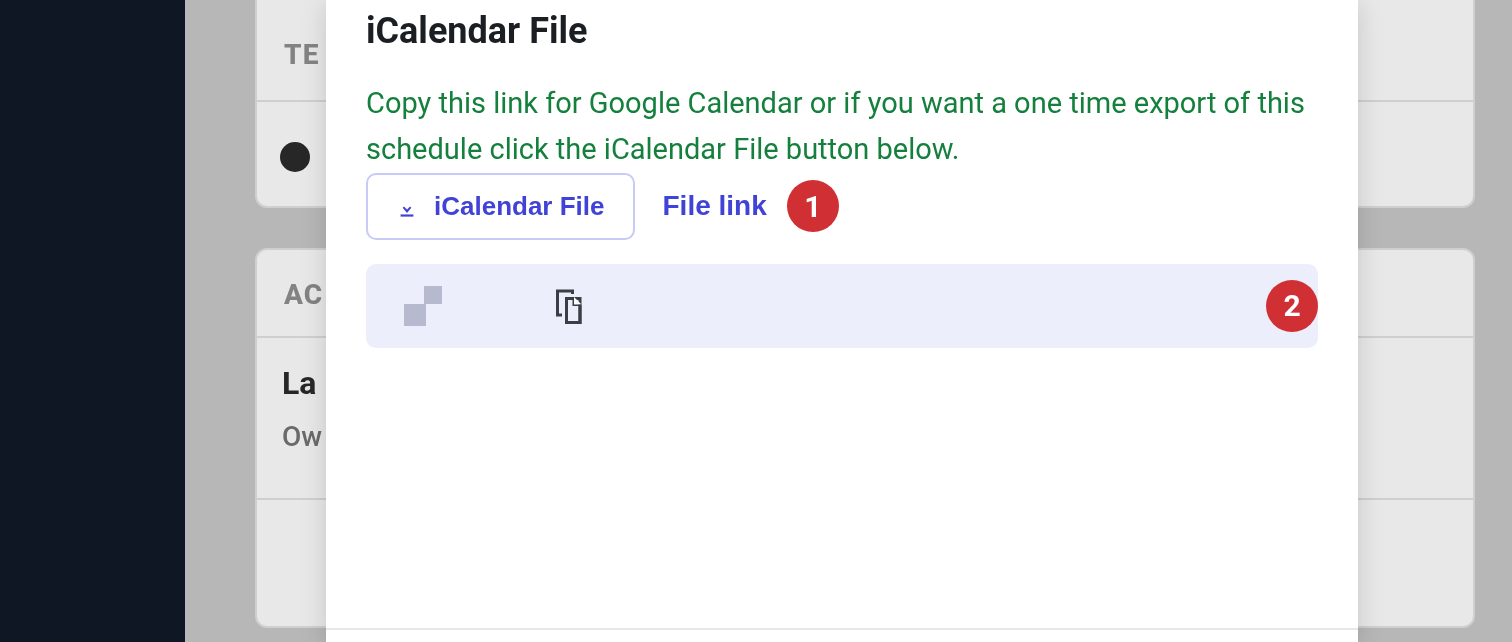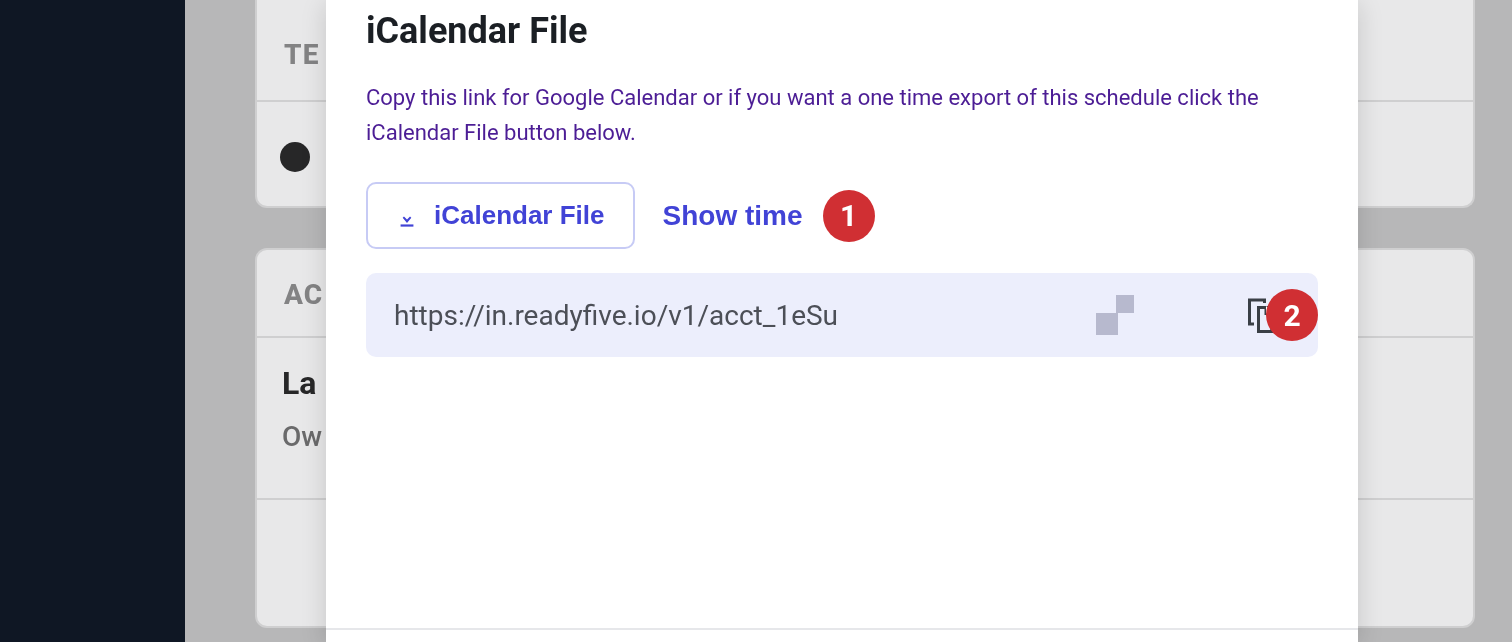--- a/index.html
+++ b/index.html
@@ -21,21 +21,21 @@
     .bg-divider { position: absolute; left: 257px; width: 1216px; height: 2px; background: #cfcfd0; }
     .bg-divider.d1 { top: 100px; }
     .bg-divider.d2 { top: 336px; }
     .bg-divider.d3 { top: 498px; }
 
     
     .modal { position: absolute; left: 326px; top: 0; width: 1032px; height: 642px; background: #ffffff; box-shadow: 0 4px 24px rgba(0,0,0,0.15); }
     .modal-inner { padding: 0 40px 0 40px; }
 
     .modal-title { font-size: 36px; font-weight: 700; color: #1b1f24; margin-top: 10px; margin-bottom: 28px; }
-    .modal-desc { font-size: 22px; line-height: 1.6; color: #4c1d95; margin-bottom: 32px; }
+    .modal-desc { font-size: 29px; line-height: 1.6; color: #15803d; }
 
     .btn-row { display: flex; align-items: center; gap: 28px; margin-bottom: 24px; position: relative; }
     .btn { display: inline-flex; align-items: center; gap: 16px; border: 2px solid #c7cbf5; background: #ffffff; color: #4143d6; font-size: 26px; font-weight: 600; padding: 16px 28px; border-radius: 10px; cursor: pointer; }
     .btn .dl-icon { width: 22px; height: 22px; display: inline-block; }
     .link-btn { background: none; border: none; color: #4143d6; font-size: 28px; font-weight: 600; cursor: pointer; }
 
     .badge { display: inline-flex; align-items: center; justify-content: center; width: 52px; height: 52px; border-radius: 50%; background: #d02f33; color: #ffffff; font-size: 30px; font-weight: 700; }
     .badge.b1 { margin-left: -8px; }
     .badge.b2 { position: absolute; right: 0px; top: 50%; transform: translateY(-50%); }
 
@@ -82,29 +82,28 @@
           <span class="dl-icon">
             <svg viewBox="0 0 24 24" width="22" height="22" fill="#4143d6">
               <path d="M12 3v10.586l3.293-3.293 1.414 1.414L12 17.414l-4.707-5.707 1.414-1.414L12 13.586V3h0z"></path>
               <rect x="5" y="19" width="14" height="2.4"></rect>
             </svg>
           </span>
           <span>iCalendar File</span>
         </button>
 
         <button class="link-btn">
-          <span>Show time</span>
+          <span>File link</span>
         </button>
 
         <span class="badge b1">1</span>
       </div>
 
       <div class="url-row-wrap">
         <div class="url-row">
-          <div class="url-text">https://in.readyfive.io/v1/acct_1eSu</div>
           <div class="erase-box">
             <div class="erase-sq s1"></div>
             <div class="erase-sq s2"></div>
           </div>
           <span class="copy-icon">
             <svg viewBox="0 0 24 26" width="36" height="40">
               <path fill="#3a3f46" d="M4 2h12v3h-2V4H6v14h2v2H4z"></path>
               <path fill="#3a3f46" d="M10 7h11v18H10zM12 9v14h7V9z"></path>
               <path fill="#ffffff" d="M16 7l5 5h-5z"></path>
               <path fill="#3a3f46" d="M10 7h6v5h5v13H10zM12 9v14h7V13h-4V9z"></path>

